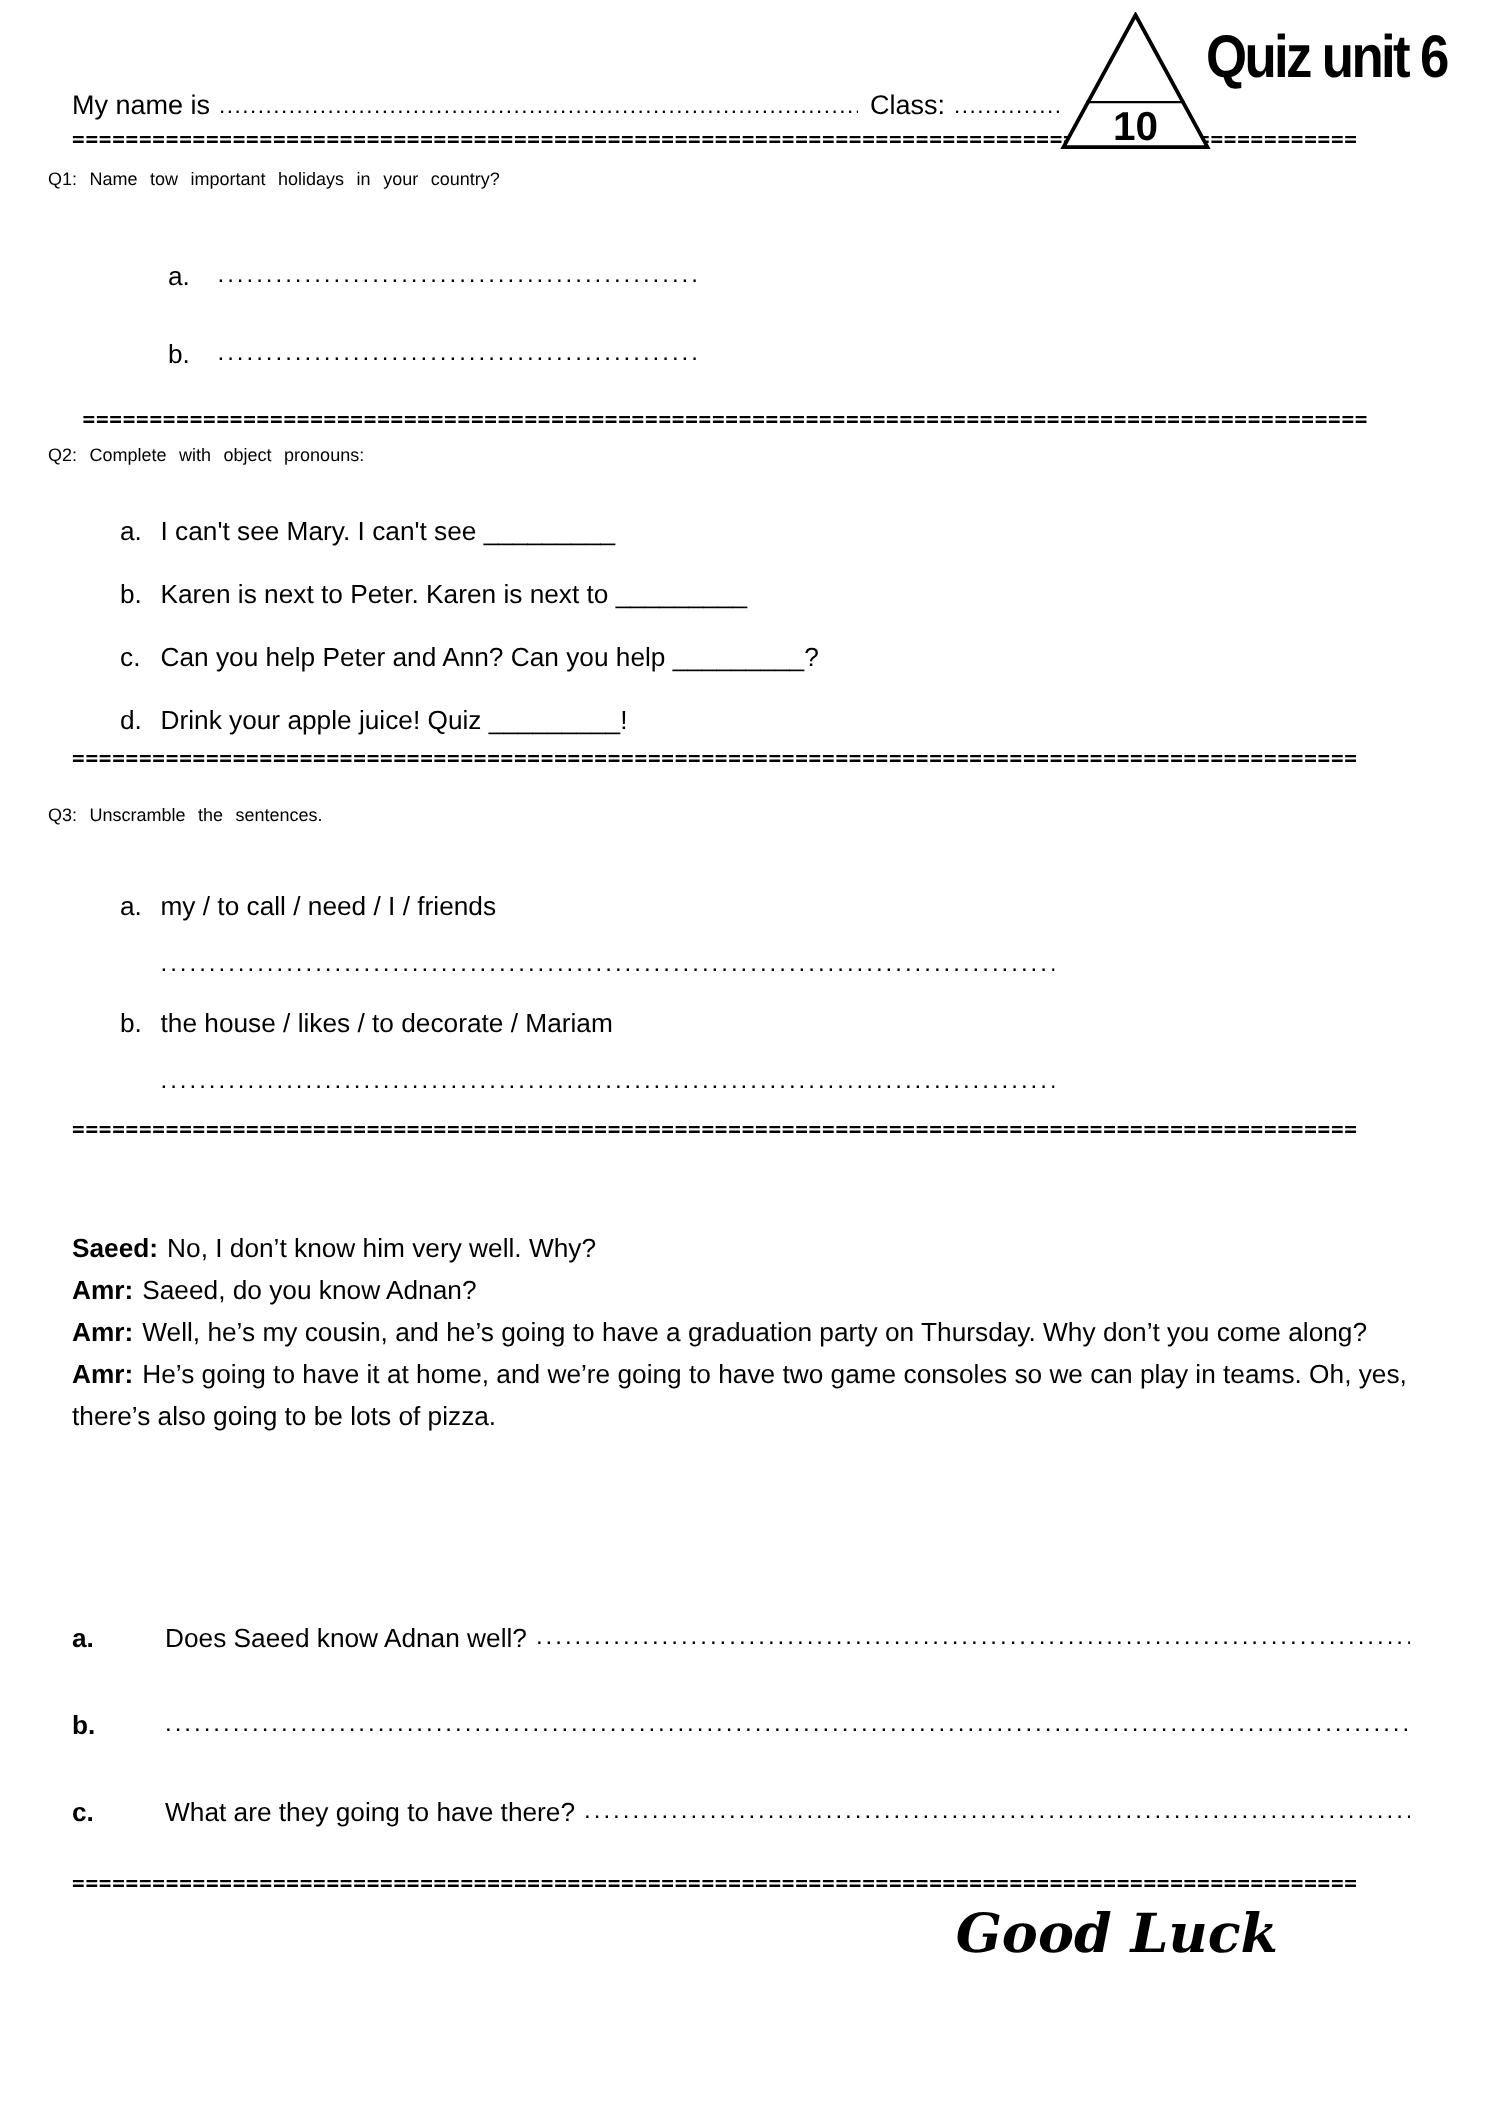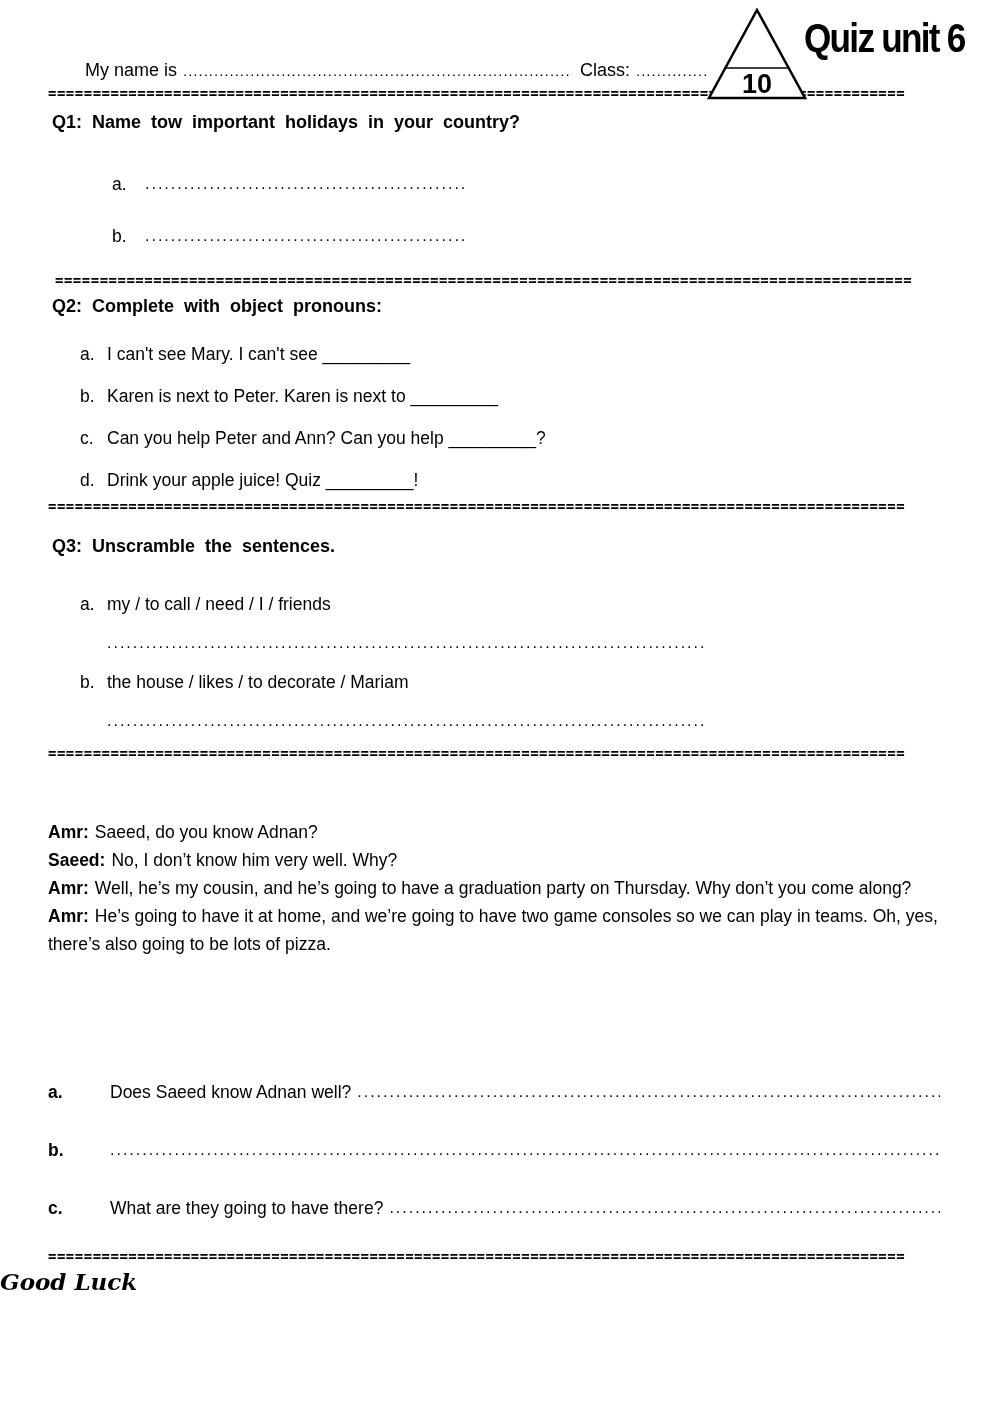--- a/index.html
+++ b/index.html
@@ -13,21 +13,21 @@
     overflow: hidden;
   }
   .abs { position: absolute; }
 
   
   .name-row {
     top: 58px; left: 48px; width: 660px;
     display: flex; align-items: flex-end;
     font-size: 18px; line-height: 24px; white-space: nowrap;
   }
-  .name-label { flex: 0 0 auto; padding-right: 6px; margin-left: 37px; }
+  .name-label { flex: 0 0 auto; padding-right: 6px; }
   .dots-fill {
     flex: 1 1 auto; overflow: hidden; white-space: nowrap;
     letter-spacing: 1px; font-size: 15px; line-height: 22px;
   }
   .class-label { flex: 0 0 auto; padding: 0 6px 0 8px; }
   .class-dots {
     flex: 0 0 72px; overflow: hidden; white-space: nowrap;
     letter-spacing: 1px; font-size: 15px; line-height: 22px;
   }
   .sep {
@@ -45,22 +45,22 @@
   }
   .brand-title {
     top: 16px; left: 804px;
     font-size: 40px; font-weight: bold; letter-spacing: -2px;
     white-space: nowrap;
     transform: scaleX(0.88); transform-origin: left top;
   }
 
   
   .q-heading {
-    left: 52px;
-    font-size: 18px; font-weight: bold; word-spacing: 5px;
+    left: 32px;
+    font-size: 12px; font-weight: normal; word-spacing: 5px;
     white-space: nowrap;
   }
   .item-row { display: flex; font-size: 17.5px; line-height: 24px; white-space: nowrap; }
   .item-letter { flex: 0 0 auto; }
   .answer-dots {
     overflow: hidden; white-space: nowrap;
     letter-spacing: 2px; font-size: 16px;
   }
 
   
@@ -84,24 +84,24 @@
 
   
   .q4-q { left: 48px; width: 892px; display: flex; font-size: 17.5px; line-height: 24px; }
   .q4-q .item-letter { width: 62px; font-weight: bold; }
   .q4-q .q4-text { flex: 0 0 auto; padding-right: 6px; white-space: nowrap; }
   .q4-q .answer-dots { flex: 1 1 auto; }
 
   
   .footer {
     top: 1268px; left: 0; width: 852px;
-    text-align: left;
+    text-align: right;
     font-family: "DejaVu Serif", serif;
     font-style: italic; font-weight: bold;
-    font-size: 23px;
+    font-size: 36px;
   }
 </style>
 </head>
 <body>
 
 <div class="page">
 
   <div class="abs name-row">
     <span class="name-label">My name is</span>
     <span class="dots-fill">........................................................................................................................</span>
@@ -164,22 +164,22 @@
   <div class="abs item-row qx-item" style="top:670px">
     <span class="item-letter">b.</span>
     <span>the house / likes / to decorate / Mariam</span>
   </div>
   <div class="abs answer-dots q3-dots" style="top:712px">......................................................................................................................................................</div>
 
   <div class="abs sep" style="top:745px">================================================================================================</div>
 
 
   <div class="abs dialogue">
+    <p><span class="speaker">Saeed:</span><span>No, I don’t know him very well. Why?</span></p>
     <p><span class="speaker">Amr:</span><span>Saeed, do you know Adnan?</span></p>
-    <p><span class="speaker">Saeed:</span><span>No, I don’t know him very well. Why?</span></p>
     <p><span class="speaker">Amr:</span><span>Well, he’s my cousin, and he’s going to have a graduation party on Thursday. Why don’t you come along?</span></p>
     <p><span class="speaker">Amr:</span><span>He’s going to have it at home, and we’re going to have two game consoles so we can play in teams. Oh, yes, there’s also going to be lots of pizza.</span></p>
   </div>
 
   <div class="abs q4-q" style="top:1080px">
     <span class="item-letter">a.</span>
     <span class="q4-text">Does Saeed know Adnan well?</span>
     <span class="answer-dots">......................................................................................................................................................</span>
   </div>
   <div class="abs q4-q" style="top:1138px">

